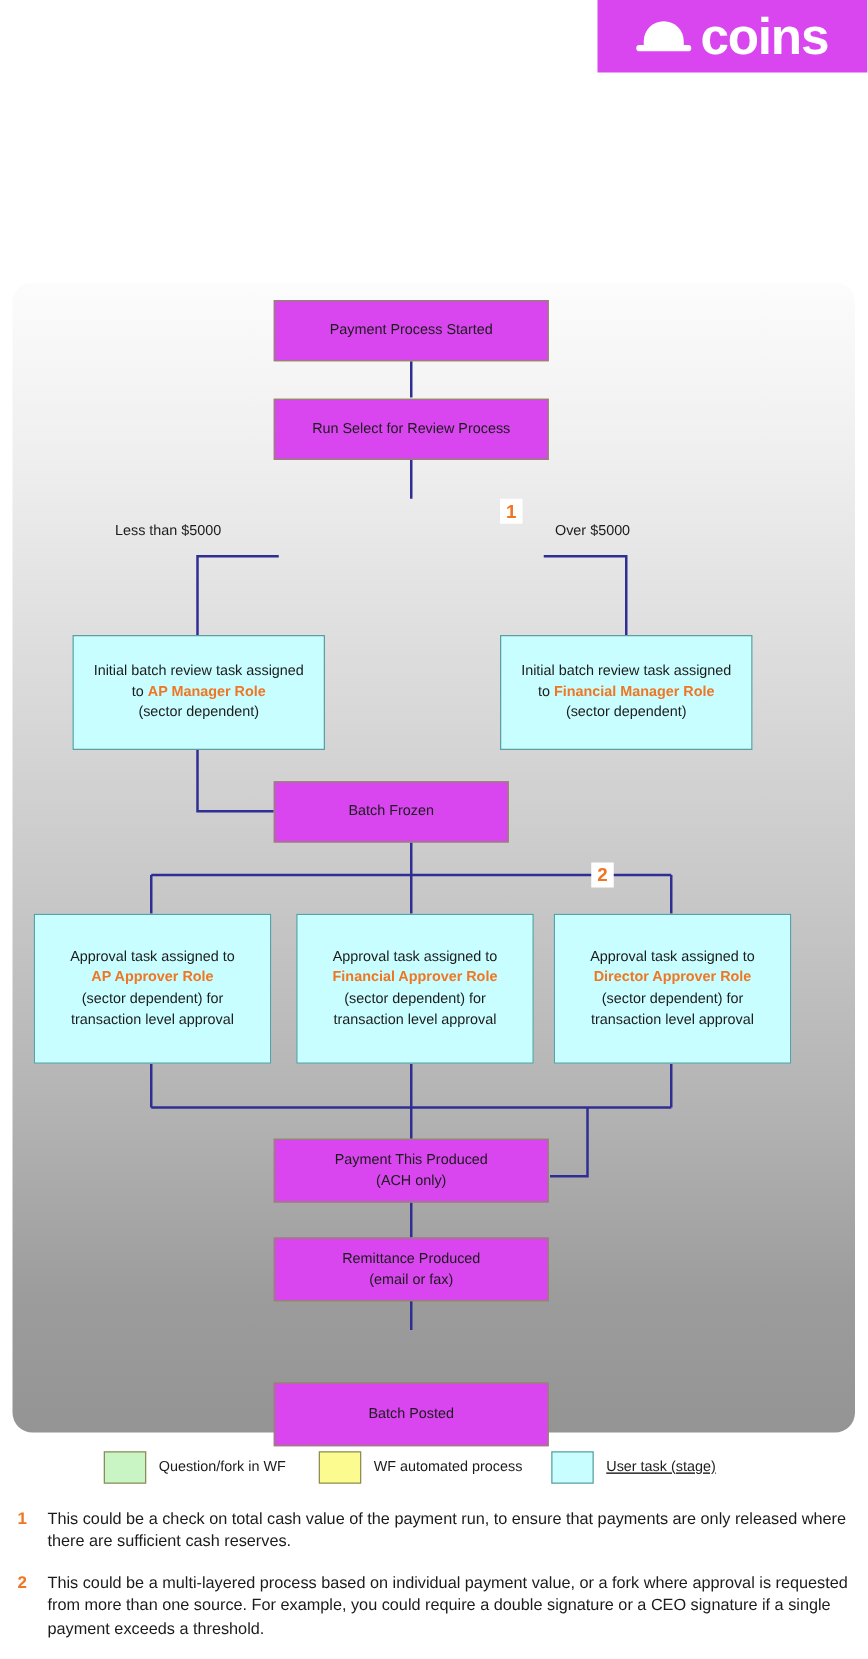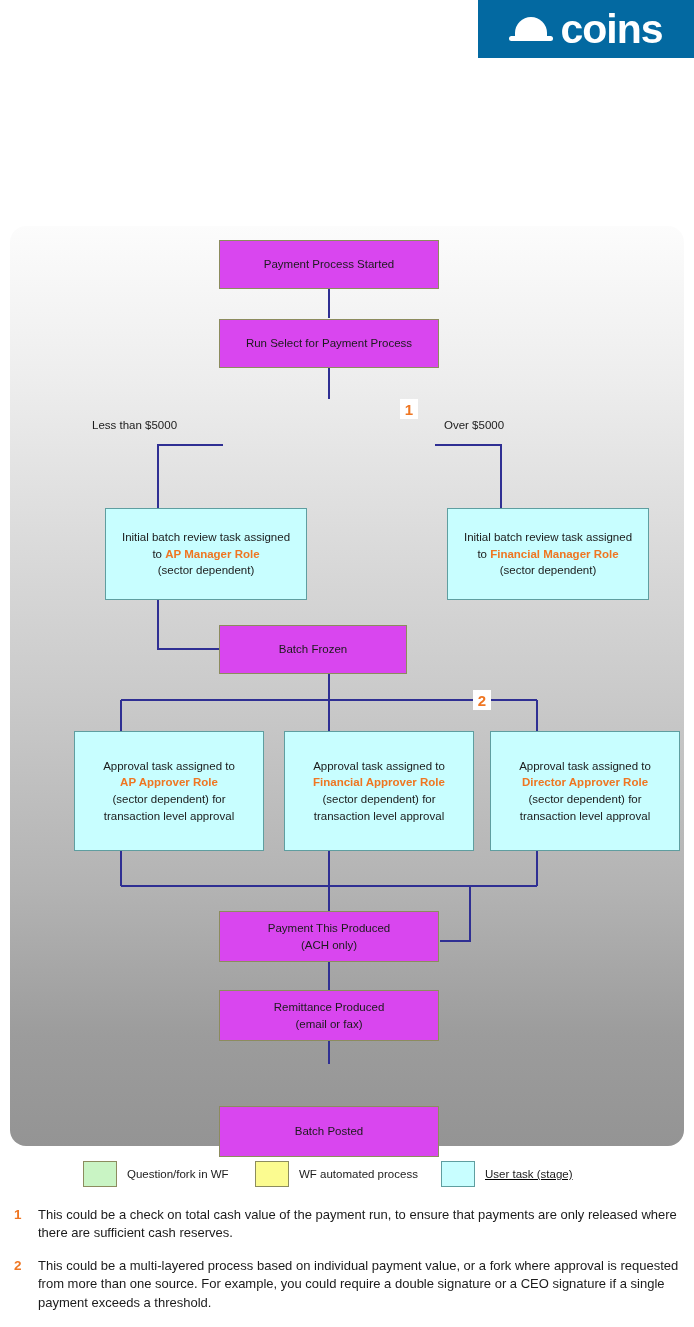--- a/index.html
+++ b/index.html
@@ -15,21 +15,21 @@
     overflow: hidden;
   }
 
   
   .logo-bar {
     position: absolute;
     left: 478px;
     top: 0px;
     width: 216px;
     height: 58px;
-    background: #0369a1;
+    background: #d946ef;
     display: flex;
     align-items: center;
     justify-content: center;
   }
   .logo-inner {
     display: flex;
     align-items: center;
     gap: 7px;
   }
   .logo-hat {
@@ -99,21 +99,21 @@
     display: flex;
     align-items: center;
     justify-content: center;
     text-align: center;
     font-size: 11.5px;
     color: #1b1b1b;
     line-height: 1.45;
     padding: 2px 6px;
   }
   .node.yellow { background: #d946ef; border-color: #8c8c5e; }
-  .node.cyan   { background: #c8feff; border-color: #5f9ea0; margin-left: 47px; }
+  .node.cyan   { background: #c8feff; border-color: #5f9ea0; }
 
   .node .role {
     color: #ef7622;
     font-weight: bold;
   }
 
   .diamond {
     position: absolute;
     width: 212px;
     height: 92px;
@@ -261,21 +261,21 @@
   </g>
 </svg>
 
 <div class="flow">
 
   <div class="node yellow" style="left:219px; top:240px; width:220px; height:49px;">
     <span>Payment Process Started</span>
   </div>
 
   <div class="node yellow" style="left:219px; top:319px; width:220px; height:49px;">
-    <span>Run Select for Payment Process</span>
+    <span>Run Select for Review Process</span>
   </div>
 
 
   <div class="edge-label" style="left:92px; top:419px;">
     <span>Less than $5000</span>
   </div>
   <div class="edge-label" style="left:444px; top:419px;">
     <span>Over $5000</span>
   </div>
 

